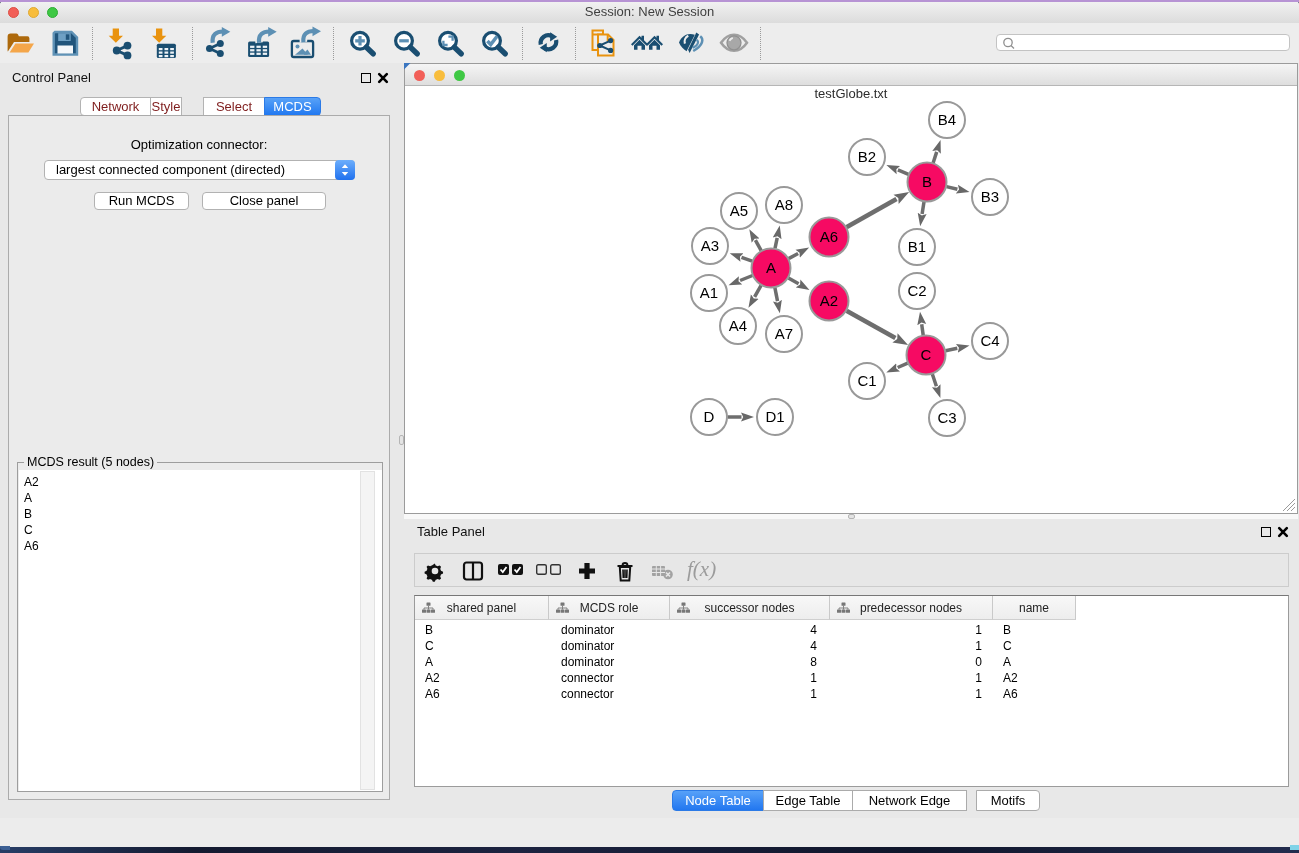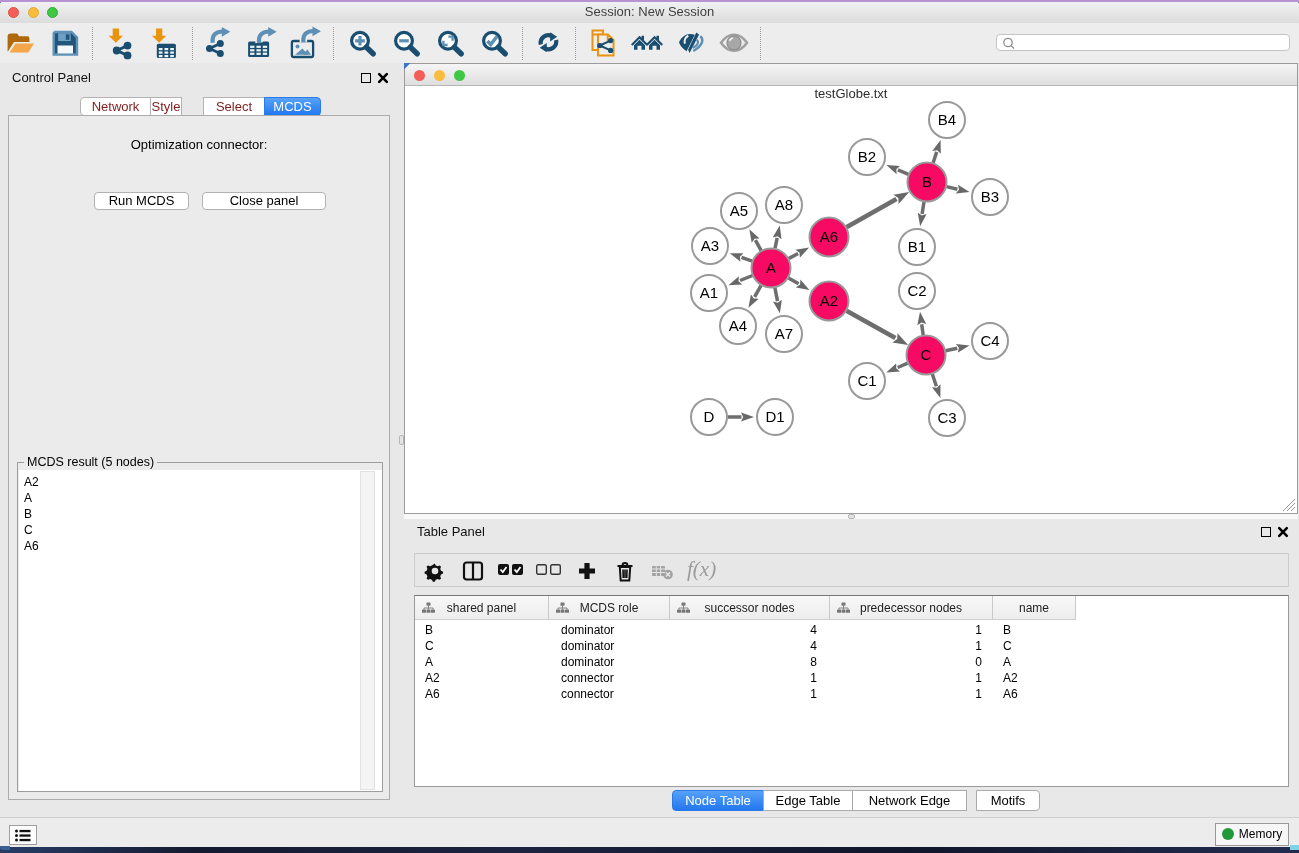--- a/index.html
+++ b/index.html
@@ -222,20 +222,26 @@
       <path d="M2.2 2.2 L9.8 9.8 M9.8 2.2 L2.2 9.8" stroke="#000" stroke-width="2.6" stroke-linecap="round"></path>
     </svg>
   <div class="tabs">
     <div class="tab" style="left:0;width:71px;border-radius:4px 0 0 4px;">Network</div>
     <div class="tab" style="left:70px;width:32px;">Style</div>
     <div class="tab" style="left:123px;width:62px;">Select</div>
     <div class="tab sel" style="left:184px;width:57px;border-radius:0 4px 4px 0;">MCDS</div>
   </div>
   <div class="cp-box">
     <div class="opt-label">Optimization connector:</div>
+    <div class="dropdown">largest connected component (directed)
+      <div class="dd-btn"><svg width="20" height="20" viewBox="0 0 20 20">
+            <path d="M10 4.2 L13.2 8 H6.8 z" fill="#fff"></path>
+            <path d="M10 15.8 L6.8 12 H13.2 z" fill="#fff"></path>
+          </svg></div>
+    </div>
     <div class="btn" style="left:85px;width:95px;">Run MCDS</div>
     <div class="btn" style="left:193px;width:124px;">Close panel</div>
     <div class="groupbox">
       <div class="grouplabel">MCDS result (5 nodes)</div>
       <div class="listarea">
           <div>A2</div>
           <div>A</div>
           <div>B</div>
           <div>C</div>
           <div>A6</div>
@@ -470,32 +476,17 @@
       <div class="trow" style="left:256px;top:90px;width:146px;text-align:right;">1</div>
       <div class="trow" style="left:415px;top:90px;width:152px;text-align:right;">1</div>
       <div class="trow" style="left:588px;top:90px;">A6</div>
     </div>
   <div class="bottomtabs" style="left:672px;">
     <div class="btab sel" style="left:0;width:92px;border-radius:4px 0 0 4px;">Node Table</div>
     <div class="btab" style="left:91px;width:90px;">Edge Table</div>
     <div class="btab" style="left:180px;width:115px;">Network Edge</div>
     <div class="btab" style="left:304px;width:64px;border-radius:0 4px 4px 0;">Motifs</div>
   </div>
-  <div class="statusbar">
-    <div class="stbtn">
-        <svg width="16" height="13" viewBox="0 0 16 13" style="position:absolute;left:5px;top:3px;">
-<g fill="#111">
-            <circle cx="1.5" cy="2" r="1.5"></circle>
-            <circle cx="1.5" cy="6.5" r="1.5"></circle>
-            <circle cx="1.5" cy="11" r="1.5"></circle>
-<rect x="4.5" y="0.9" width="11" height="2.3"></rect>
-            <rect x="4.5" y="5.4" width="11" height="2.3"></rect>
-            <rect x="4.5" y="9.9" width="11" height="2.3"></rect>
-          </g>
-        </svg>
-      </div>
-    <div class="membtn"><span style="display:inline-block;width:12px;height:12px;border-radius:50%;background:#1f9939;vertical-align:-2px;margin-right:5px;"></span>Memory</div>
-  </div>
 </div>
 <div class="topstrip"></div>
 <div class="bottomstrip"></div>
 <div style="position:absolute;left:0;top:846px;width:10px;height:4px;background:#3c5f93;border-radius:0 0 0 3px;"></div>
 <div style="position:absolute;right:0;top:845px;width:9px;height:5px;background:#7fd3e8;"></div>
 
 </body></html>

